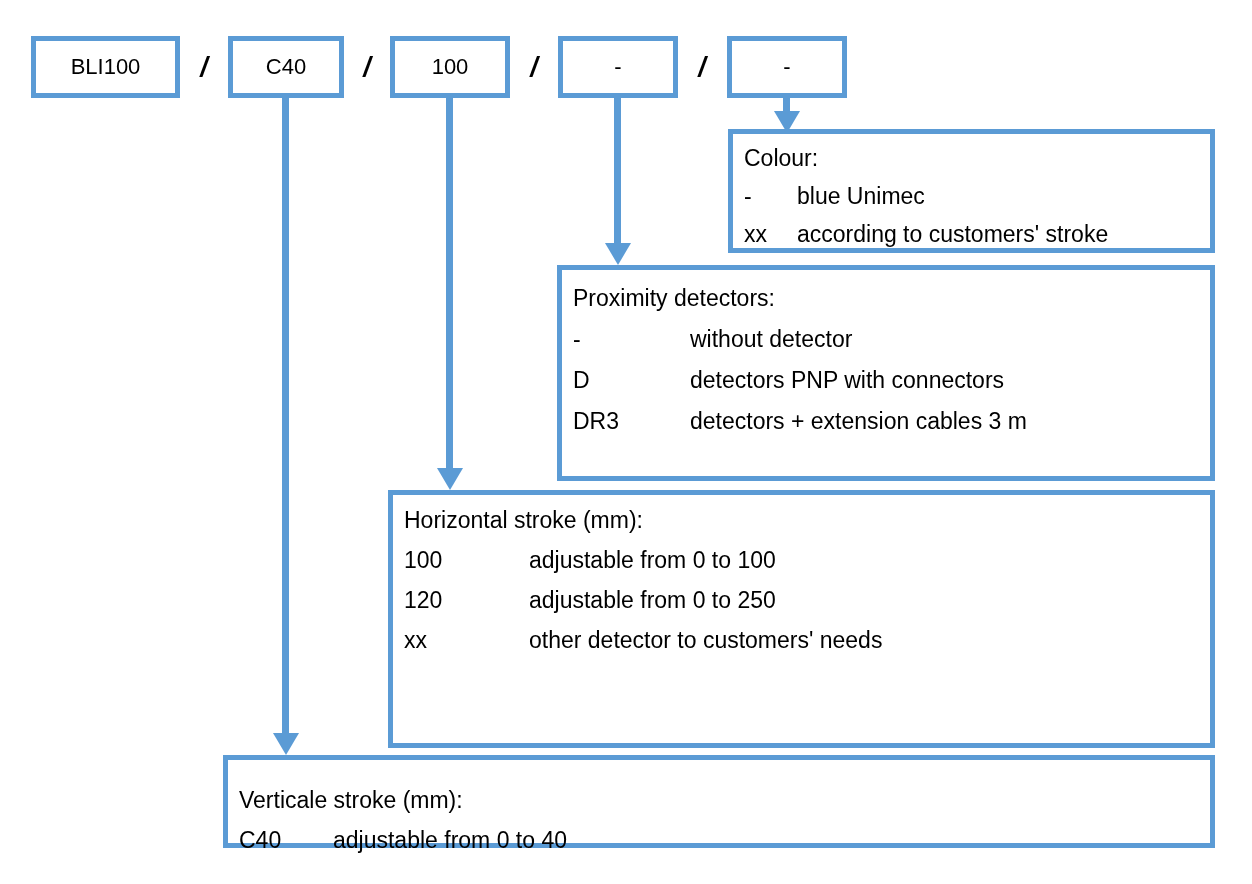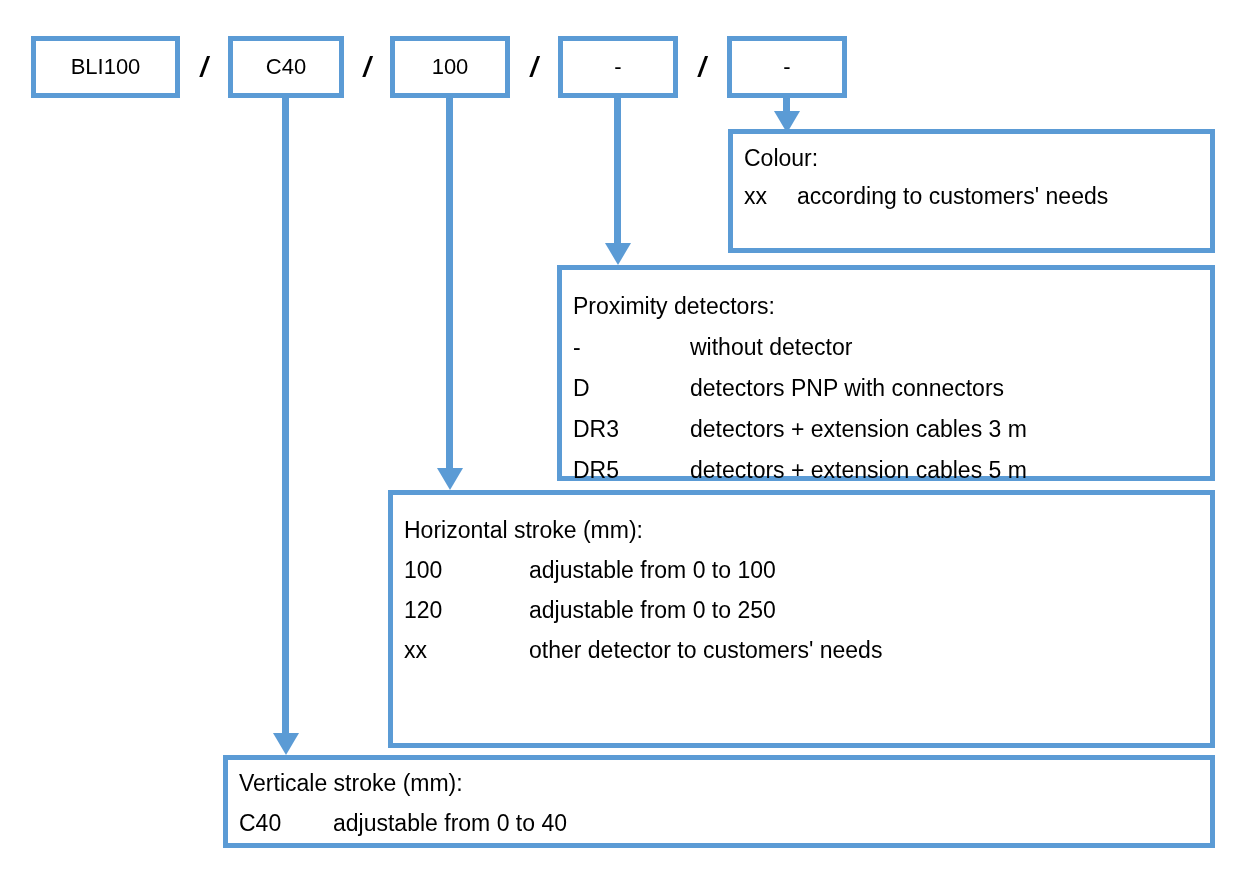--- a/index.html
+++ b/index.html
@@ -77,25 +77,25 @@
     position: absolute;
     border: 5px solid #5B9BD5;
     background: #ffffff;
     font-size: 23px;
     color: #000000;
     padding-left: 11px;
     padding-right: 6px;
   }
   .panel-colour     { left: 728px; top: 129px; width: 487px; height: 124px; padding-top: 5px; }
   .panel-colour .prow     { line-height: 38px; }
-  .panel-proximity  { left: 557px; top: 265px; width: 658px; height: 216px; padding-top: 16px; }
+  .panel-proximity  { left: 557px; top: 265px; width: 658px; height: 216px; padding-top: 8px; }
   .panel-proximity .prow  { line-height: 41px; }
-  .panel-horizontal { left: 388px; top: 490px; width: 827px; height: 258px; padding-top: 15px; }
+  .panel-horizontal { left: 388px; top: 490px; width: 827px; height: 258px; padding-top: 5px; }
   .panel-horizontal .prow { line-height: 40px; }
-  .panel-vertical   { left: 223px; top: 755px; width: 992px; height: 93px; padding-top: 3px; }
+  .panel-vertical   { left: 223px; top: 755px; width: 992px; height: 93px; padding-top: 20px; }
   .panel-vertical .prow   { line-height: 40px; }
   .prow { white-space: nowrap; }
   .code {
     display: inline-block;
     vertical-align: top;
   }
   .panel-colour .code     { width: 53px; }
   .panel-proximity .code  { width: 117px; }
   .panel-horizontal .code { width: 125px; }
   .panel-vertical .code   { width: 94px; }
@@ -120,37 +120,37 @@
   <div class="arrow-line line-horizontal"></div>
   <div class="arrow-head head-horizontal"></div>
   <div class="arrow-line line-proximity"></div>
   <div class="arrow-head head-proximity"></div>
   <div class="arrow-line line-colour"></div>
   <div class="arrow-head head-colour"></div>
 
   <div class="panel panel-colour">
     <div class="prow">Colour:</div>
     <div class="prow">
-      <span class="code">xx</span><span>according to customers' needs</span>
+      <span class="code">-</span><span>blue Unimec</span>
+    </div>
+    <div class="prow">
+      <span class="code">xx</span><span>according to customers' stroke</span>
     </div>
   </div>
 
   <div class="panel panel-proximity">
     <div class="prow">Proximity detectors:</div>
     <div class="prow">
       <span class="code">-</span><span>without detector</span>
     </div>
     <div class="prow">
       <span class="code">D</span><span>detectors PNP with connectors</span>
     </div>
     <div class="prow">
       <span class="code">DR3</span><span>detectors + extension cables 3 m</span>
-    </div>
-    <div class="prow">
-      <span class="code">DR5</span><span>detectors + extension cables 5 m</span>
     </div>
   </div>
 
   <div class="panel panel-horizontal">
     <div class="prow">Horizontal stroke (mm):</div>
     <div class="prow">
       <span class="code">100</span><span>adjustable from 0 to 100</span>
     </div>
     <div class="prow">
       <span class="code">120</span><span>adjustable from 0 to 250</span>

